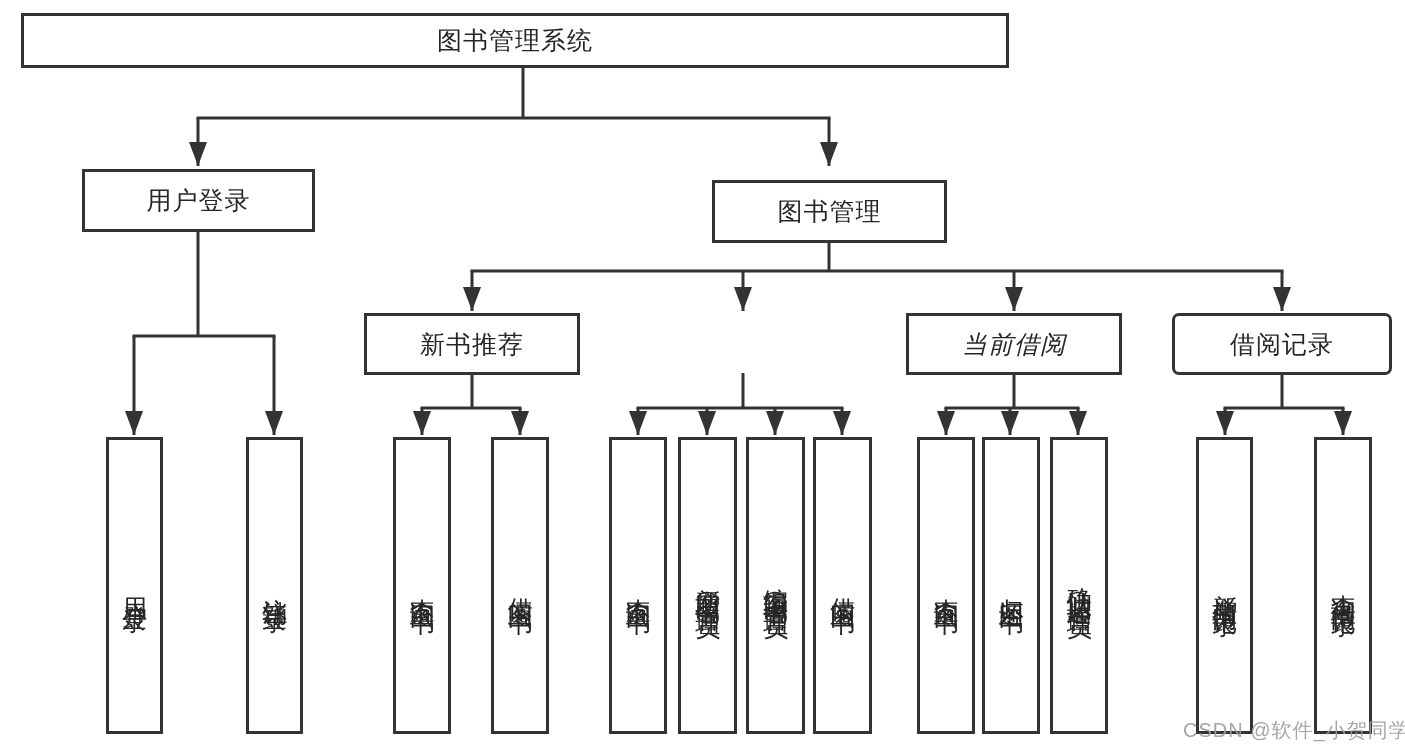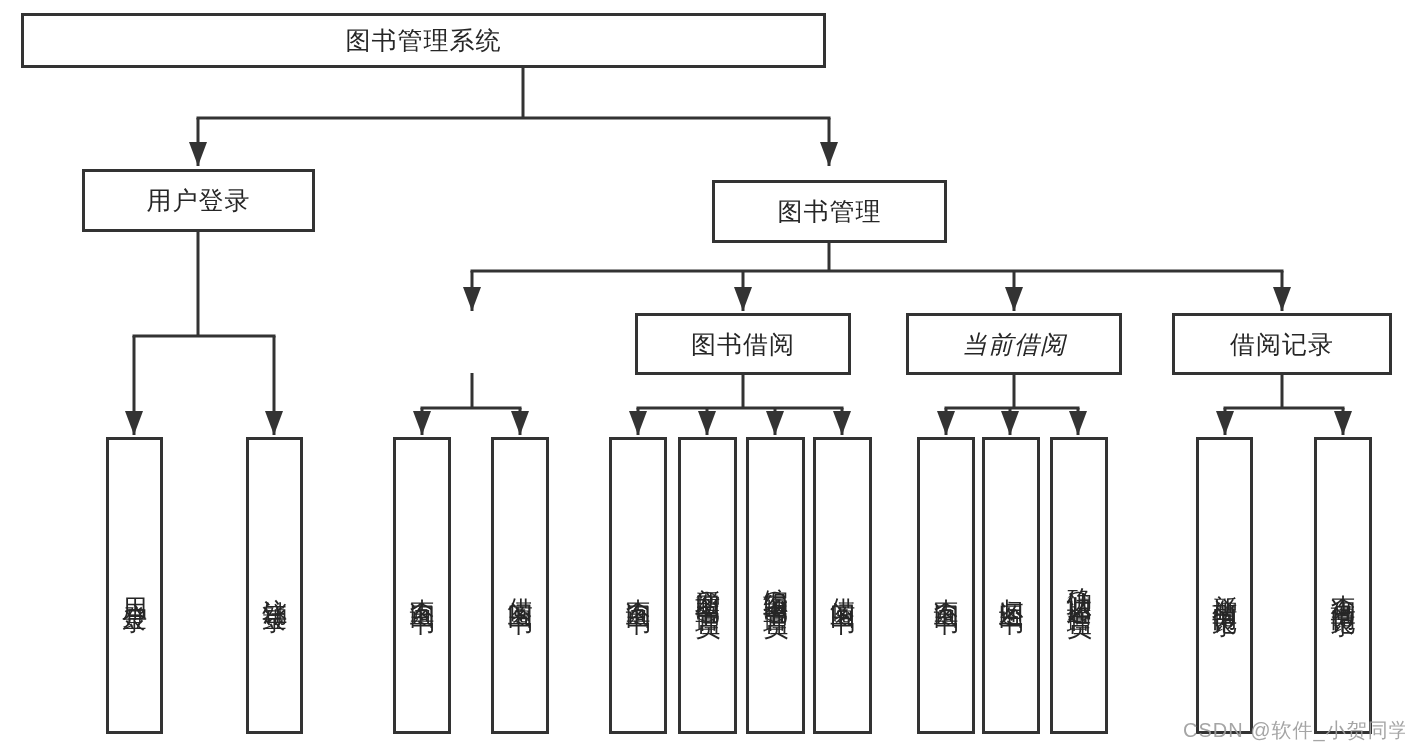--- a/index.html
+++ b/index.html
@@ -113,28 +113,28 @@
       <path d="M1010 408 V435" marker-end="url(#arrow)"></path>
       <path d="M1078 408 V435" marker-end="url(#arrow)"></path>
 
       <path d="M1282 373 V408"></path>
       <path d="M1225 408 H1343" stroke-linecap="square"></path>
       <path d="M1225 408 V435" marker-end="url(#arrow)"></path>
       <path d="M1343 408 V435" marker-end="url(#arrow)"></path>
     </g>
   </svg>
 
-  <div class="node" style="left:21px; top:13px; width:805px; height:55px;">图书管理系统</div>
+  <div class="node" style="left:21px; top:13px; width:988px; height:55px;">图书管理系统</div>
 
   <div class="node" style="left:82px; top:169px; width:233px; height:63px;">用户登录</div>
   <div class="node" style="left:712px; top:180px; width:235px; height:63px;">图书管理</div>
 
-  <div class="node" style="left:635px; top:313px; width:216px; height:62px;">图书借阅</div>
+  <div class="node" style="left:364px; top:313px; width:216px; height:62px;">新书推荐</div>
   <div class="node" style="left:906px; top:313px; width:216px; height:62px;font-style:italic;">当前借阅</div>
-  <div class="node" style="left:1172px; top:313px; width:220px; height:62px;">借阅记录</div>
+  <div class="node" style="left:1172px; top:313px; width:220px; height:62px;border-radius:7px;">借阅记录</div>
 
   <div class="leaf" style="left:106px; width:57px;">
     <span class="vtext">用户登录</span>
   </div>
   <div class="leaf" style="left:246px; width:57px;">
     <span class="vtext">注销登录</span>
   </div>
 
   <div class="leaf" style="left:393px; width:58px;">
     <span class="vtext">查询图书</span>

